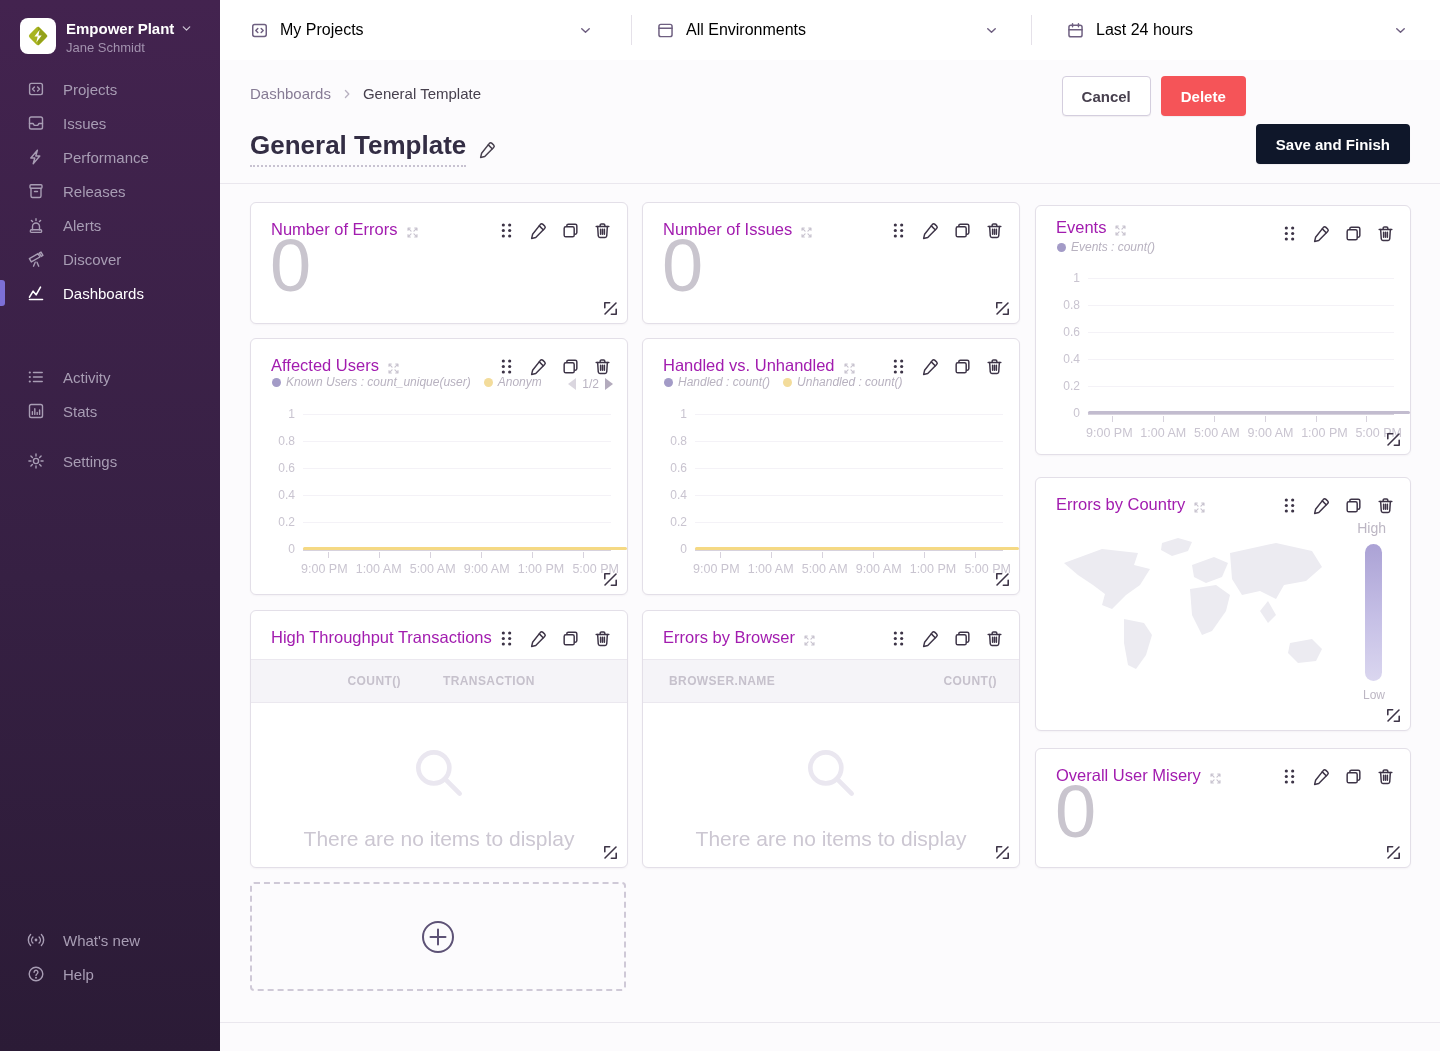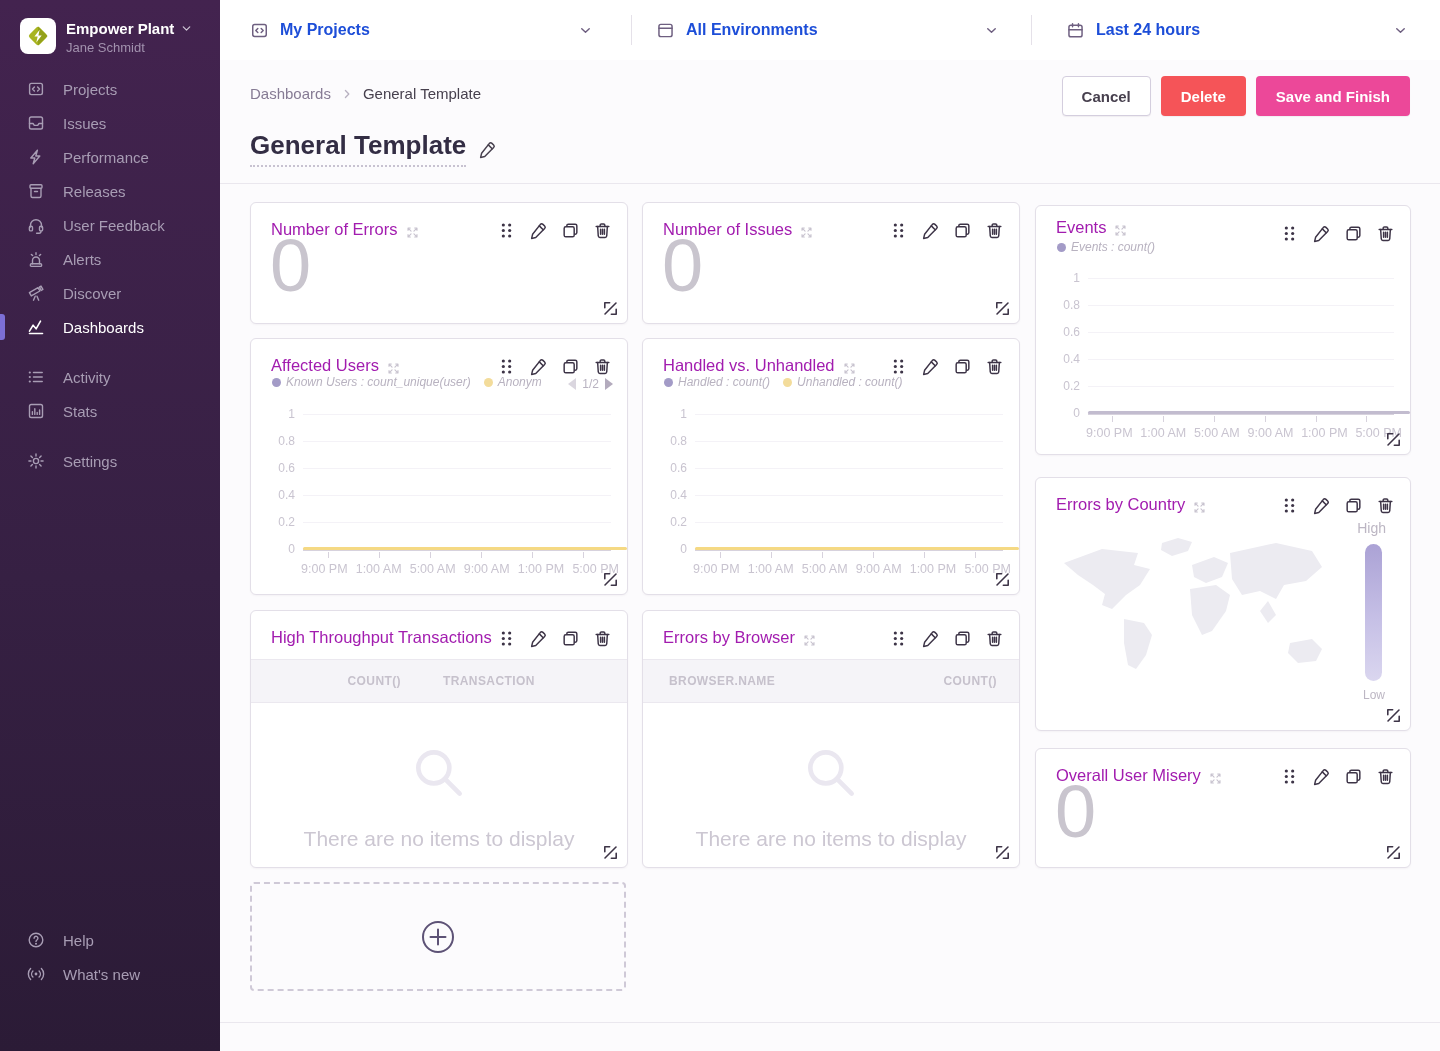--- a/index.html
+++ b/index.html
@@ -14,36 +14,36 @@
   .org-name{display:flex;align-items:center;gap:6px;color:#fff;font-size:15px;font-weight:700;margin-top:2px;white-space:nowrap;}
   .org-user{color:#a292ae;font-size:13px;margin-top:3px;}
   .nav{position:absolute;left:0;right:0;}
   .nav-item{display:flex;align-items:center;height:34px;padding-left:27px;color:#a89db4;font-size:15px;cursor:pointer;position:relative;white-space:nowrap;}
   .nav-item .ic{width:18px;height:18px;margin-right:18px;}
   .nav-item.active{color:#ffffff;}
   .nav-item.active::before{content:"";position:absolute;left:0;top:4px;bottom:4px;width:5px;border-radius:0 3px 3px 0;background:#7c6fd6;}
 
   
   .topbar{position:absolute;left:220px;top:0;width:1220px;height:60px;background:#fff;border-bottom:1px solid #eae7ee;}
-  .tgroup{position:absolute;top:0;height:60px;display:flex;align-items:center;gap:11px;color:#1d4ed8;font-size:16px;font-weight:700;cursor:pointer;}
+  .tgroup{position:absolute;top:0;height:60px;display:flex;align-items:center;gap:11px;color:#000000;font-size:16px;font-weight:400;cursor:pointer;}
   .tgroup .ic{color:#6e5f80;}
   .tchev{position:absolute;top:23px;color:#6e5f80;cursor:pointer;}
   .tdivider{position:absolute;top:15px;width:1px;height:30px;background:#e5e1e9;}
 
   
   .main{position:absolute;left:220px;top:60px;width:1220px;height:991px;background:#fcfbfd;}
   .breadcrumb{position:absolute;top:25px;left:30px;display:flex;align-items:center;gap:9px;font-size:15px;}
   .bc-root{color:#867b94;cursor:pointer;}
   .bc-sep{color:#b8b1c1;}
   .bc-cur{color:#47404e;}
   .actions{position:absolute;top:16px;right:30px;display:flex;gap:10px;}
   .btn{height:40px;border-radius:4px;font-weight:700;font-size:15px;display:flex;align-items:center;justify-content:center;padding:0 19px;border:1px solid transparent;cursor:pointer;font-family:inherit;box-shadow:0 1px 1px rgba(43,27,53,.06);}
   .btn.cancel{background:#fff;border-color:#d4cede;color:#47404e;margin-left:11px;}
   .btn.delete{background:#f55458;color:#fff;}
-  .btn.save{background:#ec4899;color:#fff;}
+  .btn.save{background:#0f172a;color:#fff;margin-top:48px;}
   .page-title{position:absolute;top:70px;left:30px;display:flex;align-items:center;gap:12px;}
   .page-title h1{margin:0;font-size:26px;font-weight:700;color:#332d44;border-bottom:2px dotted #c8c2d1;padding-bottom:4px;}
   .title-pencil{color:#47404e;cursor:pointer;margin-top:2px;}
   .hdiv{position:absolute;left:0;right:0;height:1px;background:#eae7ee;}
 
   
   .card{position:absolute;background:#fff;border:1px solid #e3dfe8;border-radius:6px;box-shadow:0 1px 2px rgba(43,27,53,.04);}
   .wtitle{position:absolute;top:17px;left:20px;display:flex;align-items:flex-end;gap:8px;font-size:16.5px;color:#a21caf;white-space:nowrap;}
   .wexpand{color:#c8c3cf;cursor:pointer;}
   .wcontrols{position:absolute;top:18px;right:15px;display:flex;gap:13px;align-items:center;color:#3d3447;}
@@ -317,26 +317,20 @@
         <span>Performance</span>
         </div>
       <div class="nav-item">
         <svg class="ic">
             <use href="#s-releases"></use>
           </svg>
         <span>Releases</span>
         </div>
       <div class="nav-item">
         <svg class="ic">
-            <use href="#s-feedback"></use>
-          </svg>
-        <span>User Feedback</span>
-        </div>
-      <div class="nav-item">
-        <svg class="ic">
             <use href="#s-alerts"></use>
           </svg>
         <span>Alerts</span>
         </div>
       <div class="nav-item">
         <svg class="ic">
             <use href="#s-discover"></use>
           </svg>
         <span>Discover</span>
         </div>
@@ -368,29 +362,29 @@
         <svg class="ic">
             <use href="#s-settings"></use>
           </svg>
         <span>Settings</span>
         </div>
     </nav>
 
     <nav class="nav" style="top:923px">
       <div class="nav-item">
         <svg class="ic">
+            <use href="#s-megaphone"></use>
+          </svg>
+        <span>What's new</span>
+        </div>
+      <div class="nav-item">
+        <svg class="ic">
             <use href="#s-help"></use>
           </svg>
         <span>Help</span>
-        </div>
-      <div class="nav-item">
-        <svg class="ic">
-            <use href="#s-megaphone"></use>
-          </svg>
-        <span>What's new</span>
         </div>
     </nav>
   </aside>
 
   <header class="topbar">
     <div class="tgroup" style="left:30px">
       <svg class="ic" width="19" height="19">
           <use href="#s-projects"></use>
         </svg>
       <span>My Projects</span>

